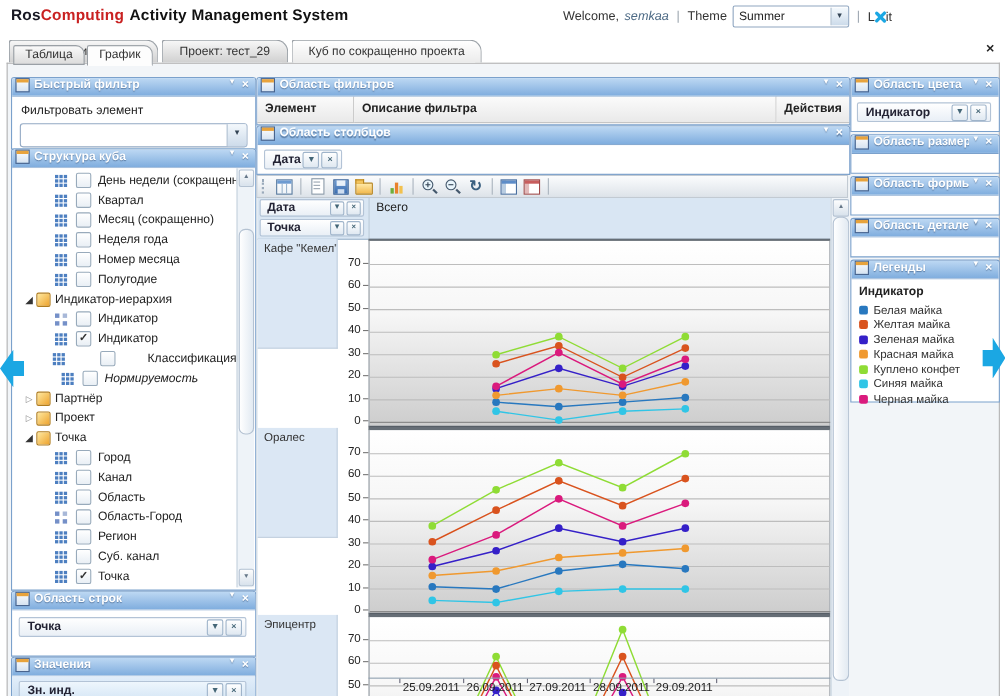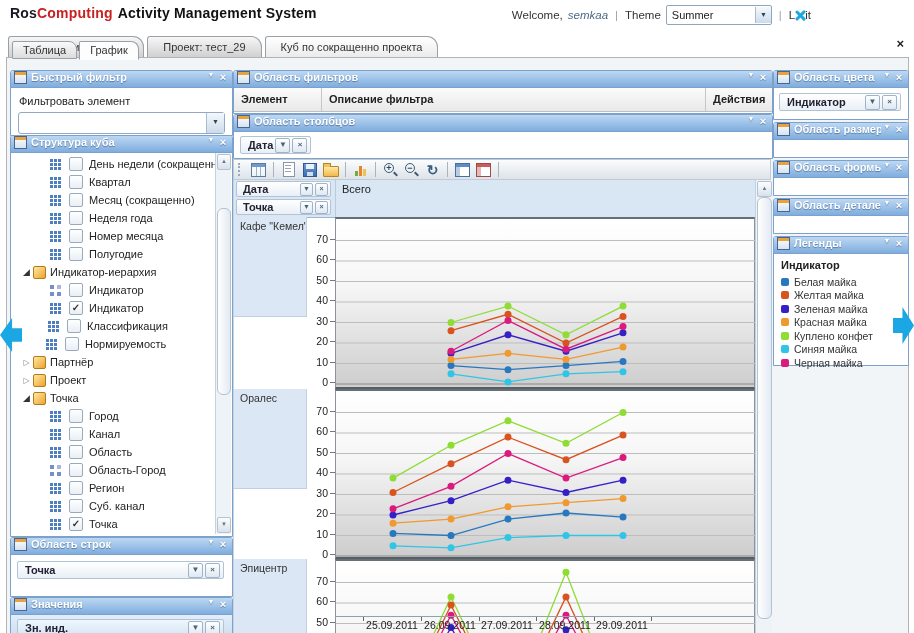--- a/index.html
+++ b/index.html
@@ -254,26 +254,26 @@
       <div class="trow" style="padding-left: 38px;">
         <span class="ti ico-hier"></span>
         <span class="cb"></span>
         <span>Индикатор</span>
       </div>
       <div class="trow" style="padding-left: 38px;">
         <span class="ti ico-grid"></span>
         <span class="cb">✓</span>
         <span>Индикатор</span>
       </div>
-      <div class="trow" style="padding-left: 36px;">
+      <div class="trow" style="padding-left: 36px; justify-content: space-between;">
         <span class="ti ico-grid"></span>
         <span class="cb"></span>
         <span>Классификация</span>
       </div>
-      <div class="trow" style="padding-left: 34px;">
+      <div class="trow" style="padding-left: 44px; font-style: italic;">
         <span class="ti ico-grid"></span>
         <span class="cb"></span>
         <span>Нормируемость</span>
       </div>
       <div class="trow" style="padding-left: 8px;">
         <span class="exp">▷</span>
         <span class="ti ico-dim"></span>
         <span>Партнёр</span>
       </div>
       <div class="trow" style="padding-left: 8px;">

